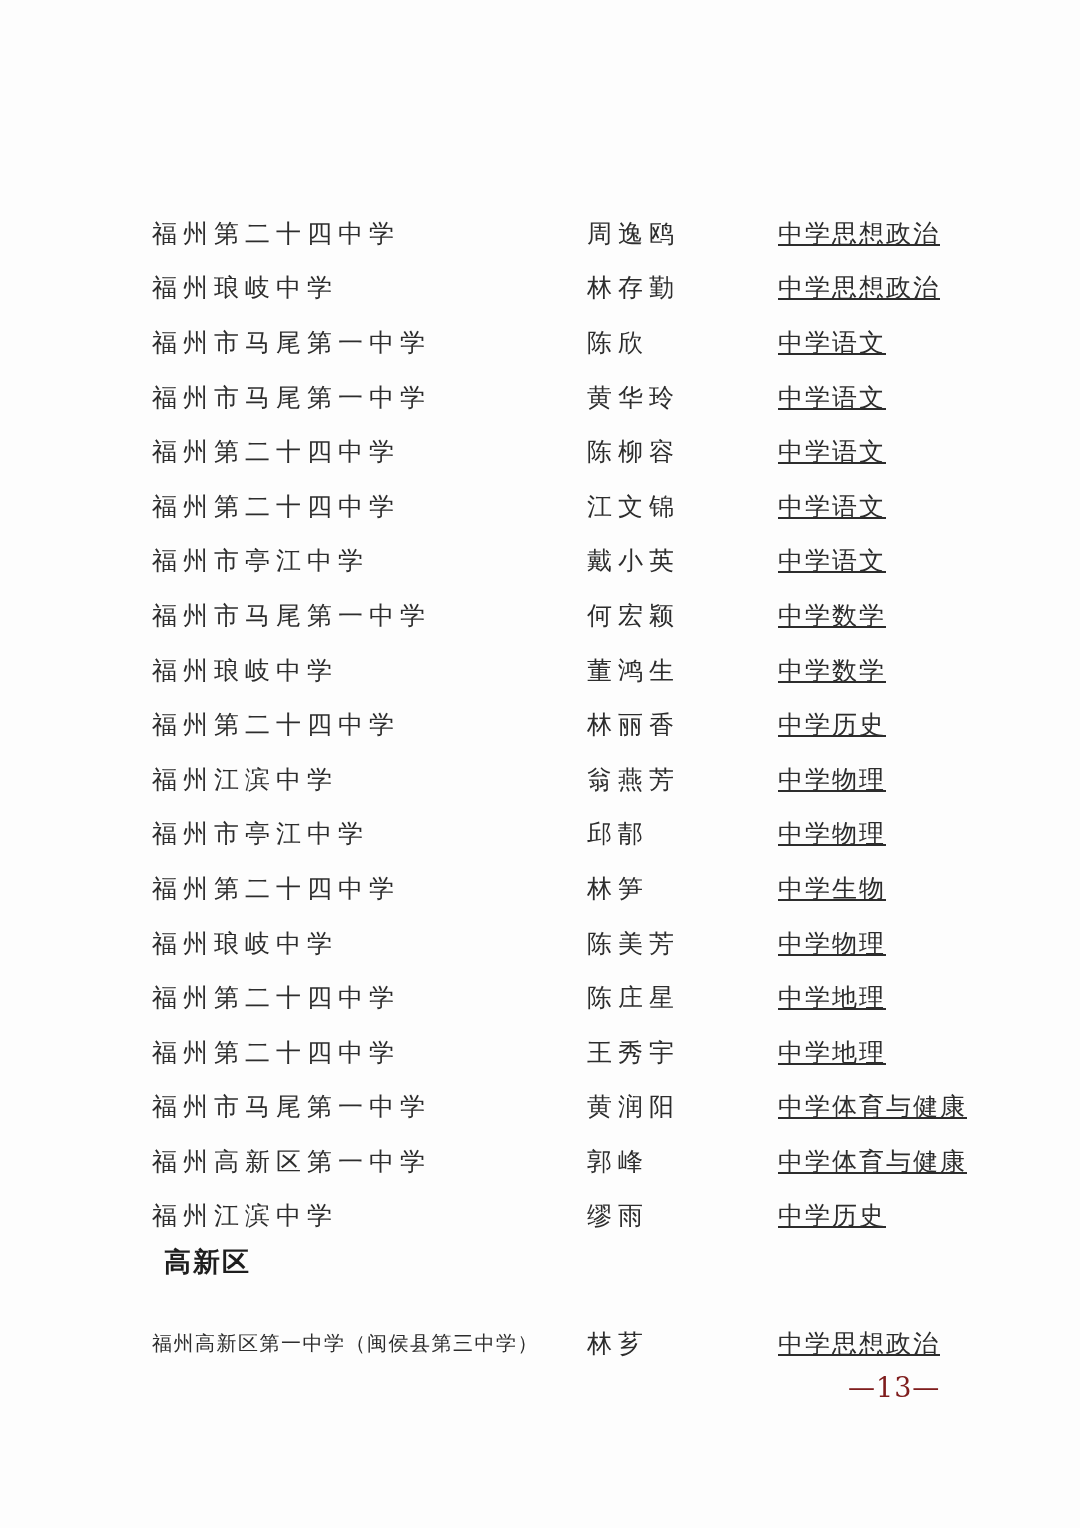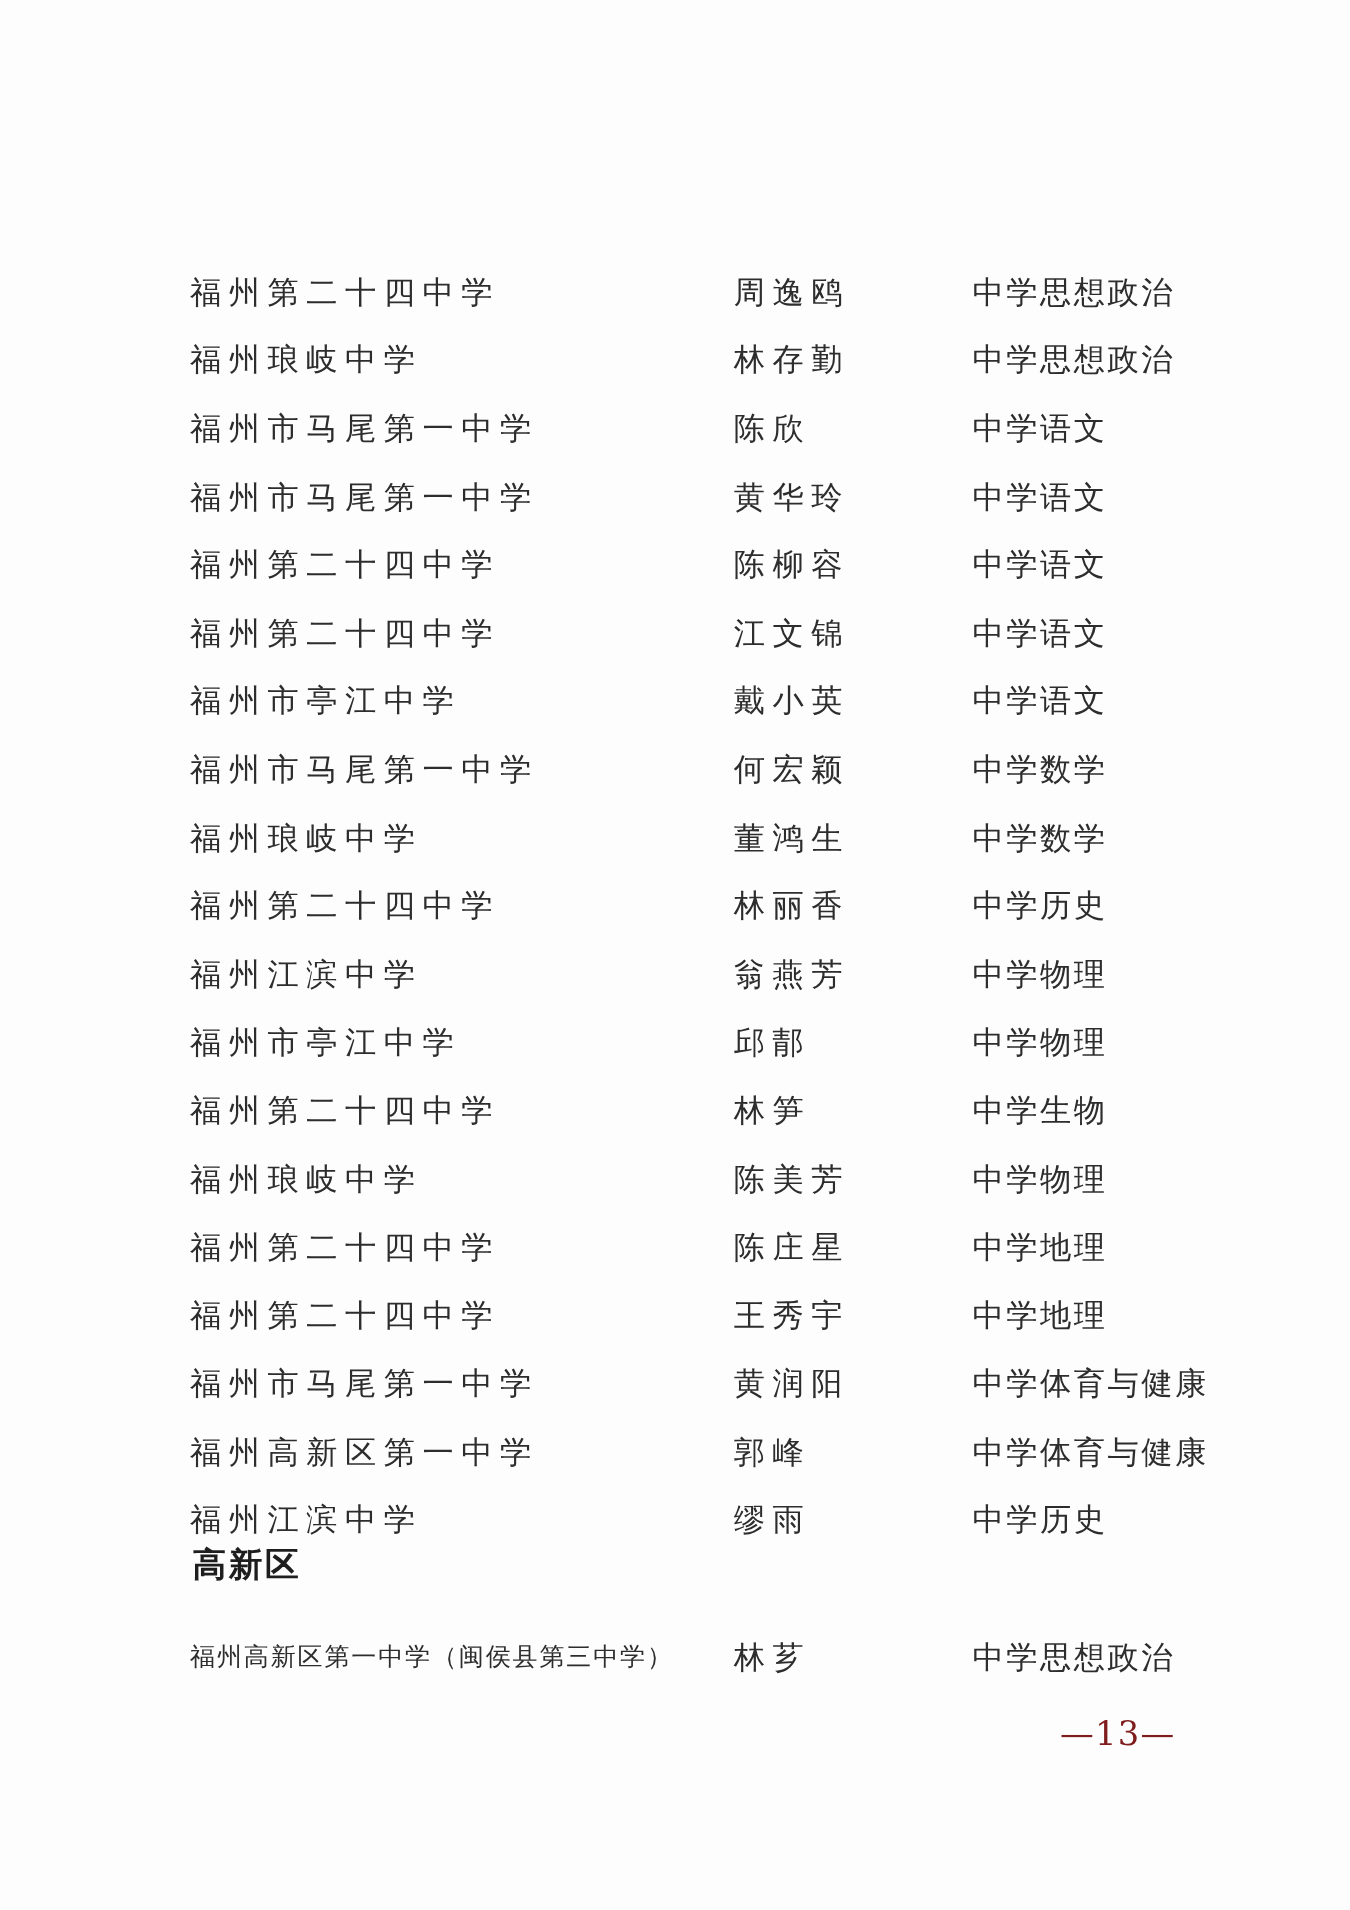--- a/index.html
+++ b/index.html
@@ -33,30 +33,32 @@
     line-height: 1;
     margin-top: 32px;
   }
   .cell.school {
     width: 435px;
     letter-spacing: 6px;
   }
   .cell.name {
     width: 191px;
     letter-spacing: 6px;
+    font-family: Liberation Serif, serif;
   }
   .cell.subject {
     flex: 1;
     letter-spacing: 2px;
+    text-decoration: underline;
   }
   .section-header {
     height: 46px;
     display: flex;
     align-items: center;
-    margin: 2px;
+    margin: 12px;
     font-family: "DejaVu Sans", "Liberation Sans", sans-serif;
     font-weight: bold;
     font-size: 27px;
     letter-spacing: 2px;
     color: #1e1e1e;
   }
   .section-rows .row {
     height: 60px;
     margin-top: 4px;
   }

